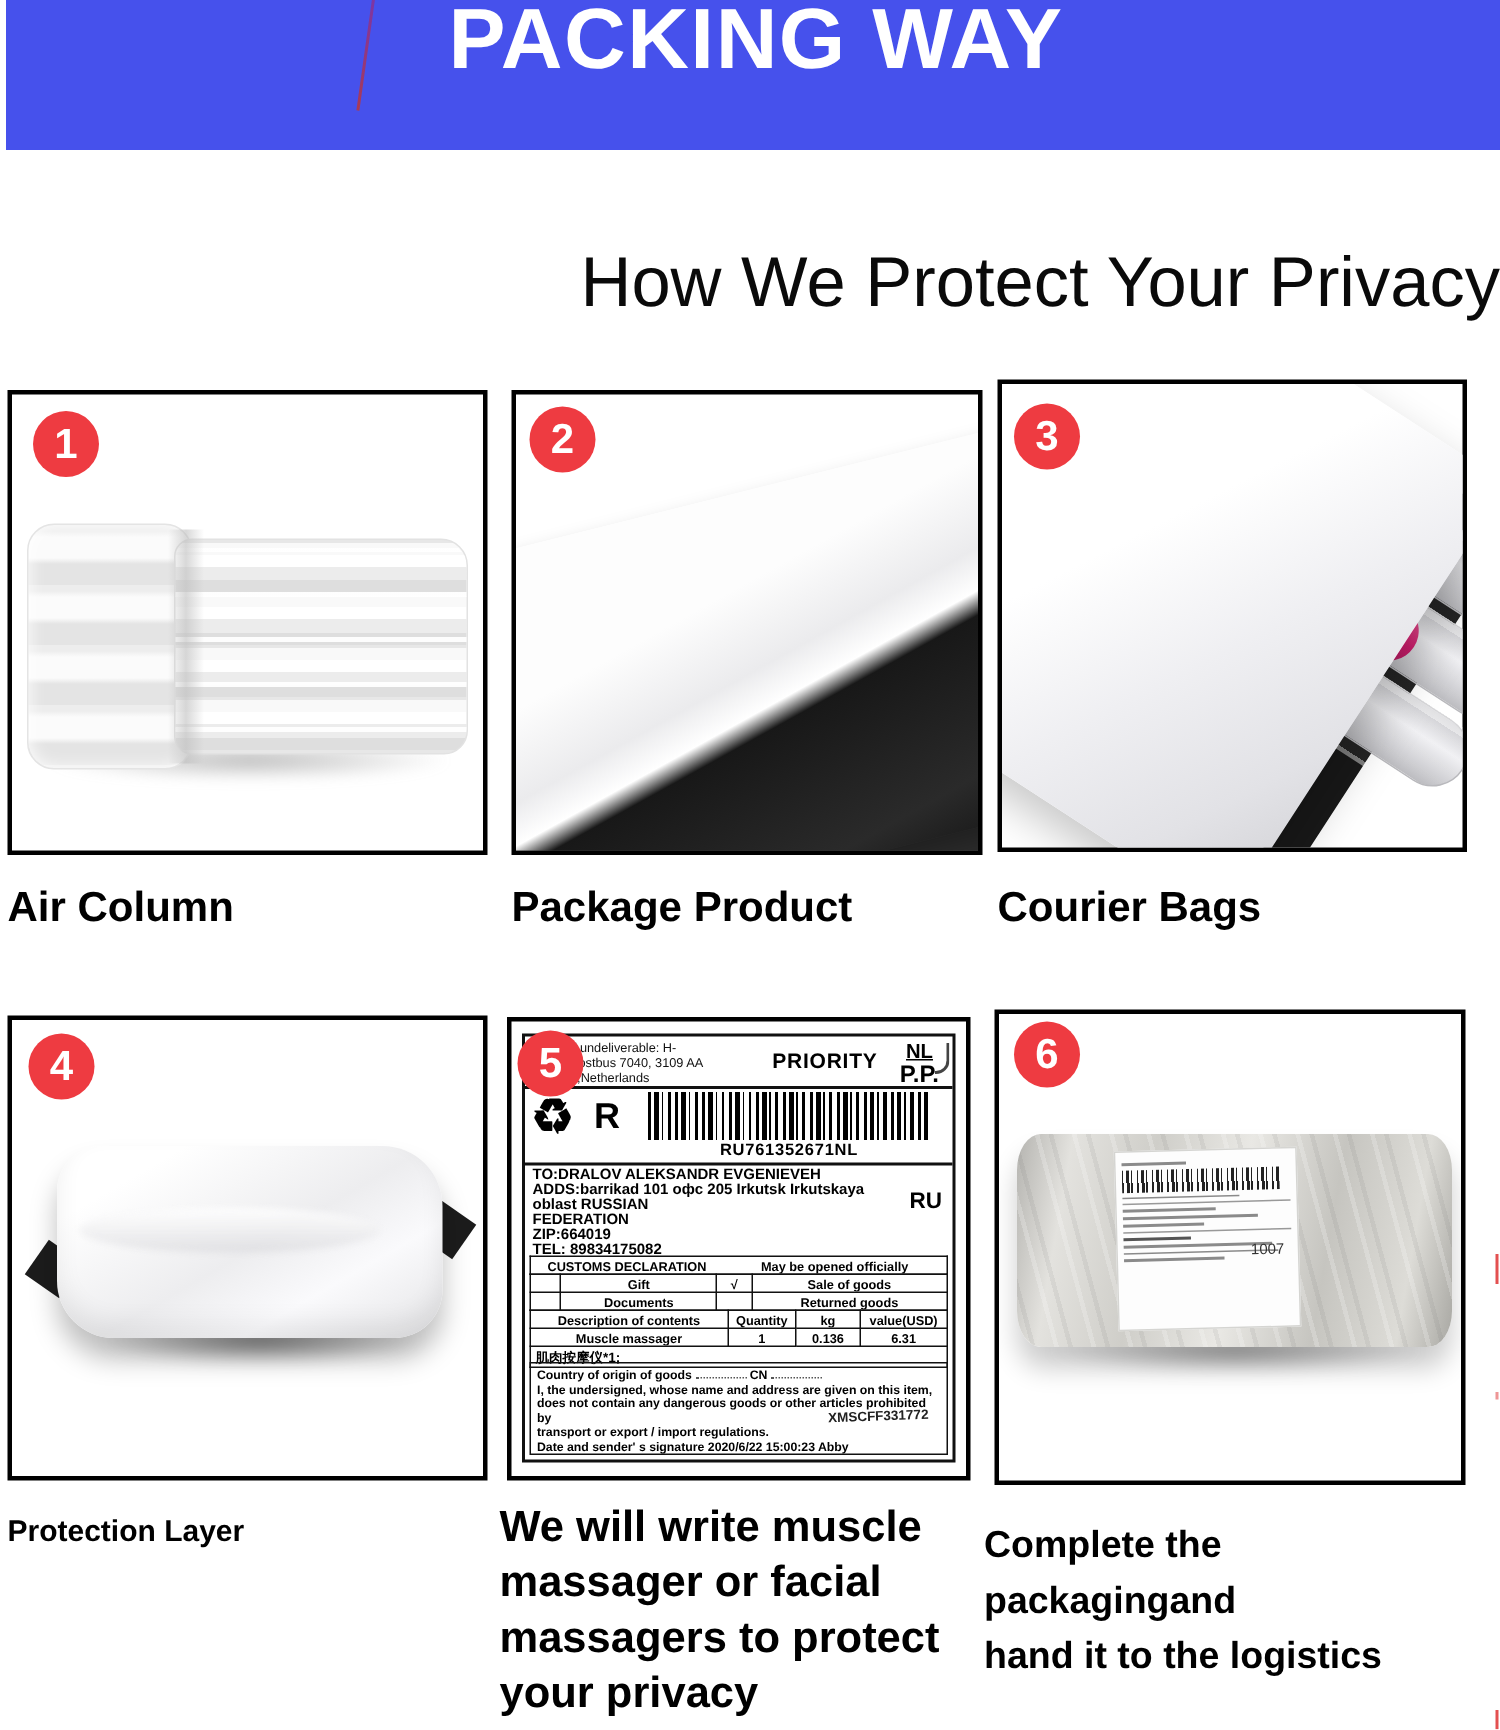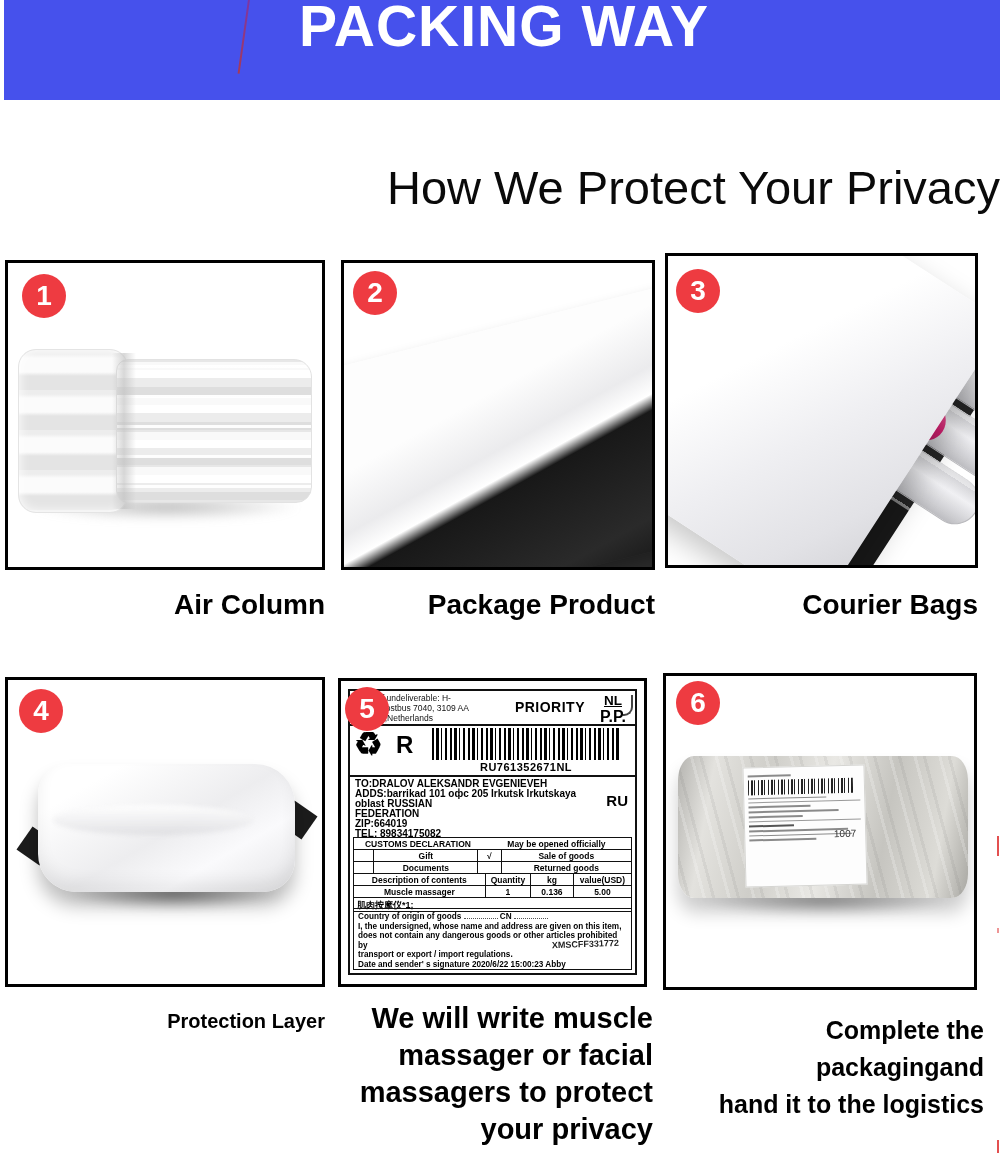--- a/index.html
+++ b/index.html
@@ -22,21 +22,21 @@
   #p1{left:5px;top:260px;width:320px;height:310px}
   #p2{left:341px;top:260px;width:314px;height:310px}
   #p3{left:665px;top:253px;width:313px;height:315px}
   #p4{left:5px;top:677px;width:320px;height:310px}
   #p5{left:338px;top:678px;width:309px;height:309px}
   #p6{left:663px;top:673px;width:314px;height:317px}
 
   .badge{position:absolute;width:44px;height:44px;border-radius:50%;background:var(--red,#EE3B41);
         color:#fff;font-size:28px;font-weight:700;display:flex;align-items:center;justify-content:center;z-index:40;}
 
-  .caption{position:absolute;text-align:right;font-weight:700;color:#000;}
+  .caption{position:absolute;text-align:left;font-weight:700;color:#000;}
   #cap1{left:5px;top:589px;width:320px;font-size:28px}
   #cap2{left:341px;top:589px;width:314px;font-size:28px}
   #cap3{left:665px;top:589px;width:313px;font-size:28px}
   #cap4{left:5px;top:1010px;width:320px;font-size:20px}
   #cap5{left:333px;top:1000px;width:320px;font-size:29px;line-height:37px;white-space:pre-line}
   #cap6{left:656px;top:1012px;width:328px;font-size:25px;line-height:37px;white-space:pre-line}
 
   
   .air{position:absolute;left:10px;top:76px;width:296px;height:184px;}
   .air-shadow{position:absolute;left:4%;bottom:2px;width:92%;height:28px;
@@ -259,21 +259,21 @@
               <tr>
             <td style="width:47%">Description of contents</td>
             <td style="width:16%">Quantity</td>
             <td style="width:15%">kg</td>
             <td>value(USD)</td>
           </tr>
           <tr>
             <td>Muscle massager</td>
             <td>1</td>
             <td>0.136</td>
-            <td>5.00</td>
+            <td>6.31</td>
           </tr>
         </tbody>
           </table>
         <div class="cnrow">肌肉按摩仪*1;</div>
       </div>
 
       <div class="decl">
         <div>
           <span>Country of origin of goods</span>
           <span class="dots"></span>

